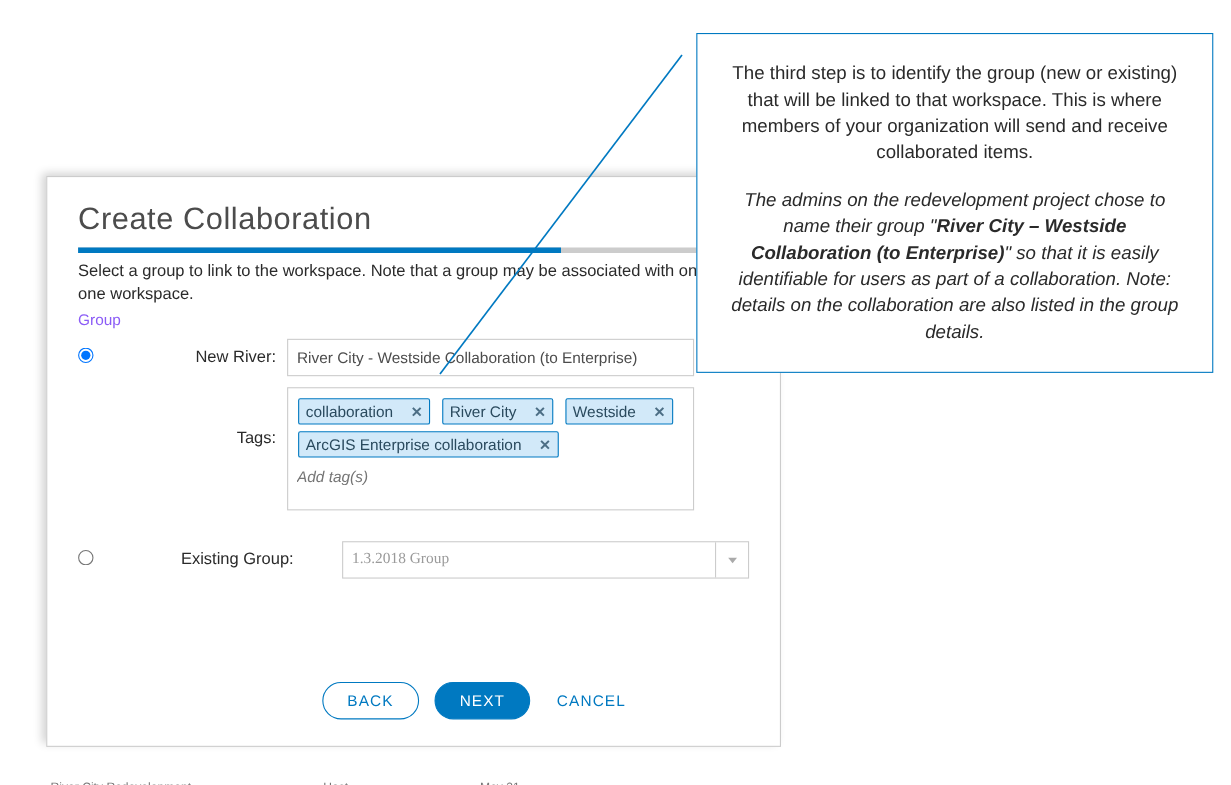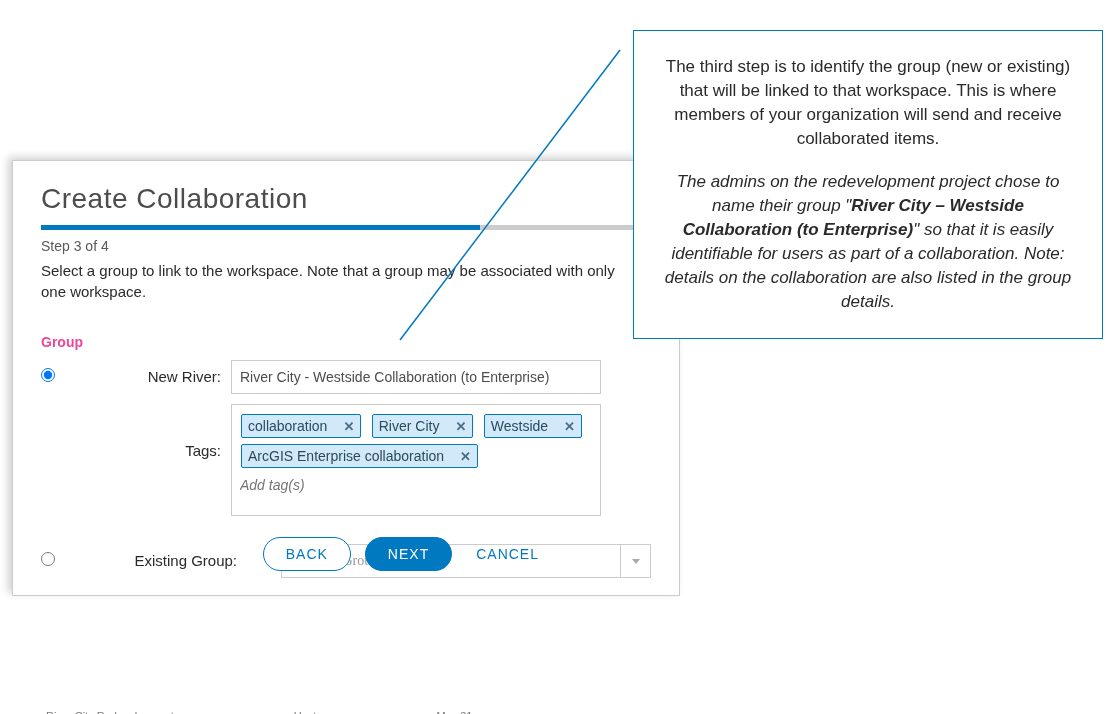--- a/index.html
+++ b/index.html
@@ -5,24 +5,24 @@
     * { box-sizing: border-box; margin: 0; padding: 0; }
     body {
       font-family: "Segoe UI", "Helvetica Neue", Arial, sans-serif;
       background: #fff;
       width: 1119px;
       height: 714px;
       position: relative;
     }
     .dialog {
       position: absolute;
-      left: 12px;
+      left: 42px;
       top: 160px;
       width: 668px;
-      height: 436px;
+      height: 519px;
       background: #fff;
       border: 1px solid #ccc;
       box-shadow: -4px -3px 8px rgba(0,0,0,0.18);
       padding: 22px 28px 0 28px;
     }
     .dialog-title {
       font-size: 28px;
       font-weight: 300;
       color: #4c4c4c;
       letter-spacing: 0.5px;
@@ -46,24 +46,24 @@
       color: #595959;
     }
     .step-desc {
       margin-top: 6px;
       font-size: 15px;
       color: #2a2a2a;
       line-height: 1.4;
       max-width: 600px;
     }
     .group-heading {
-      margin-top: 32px;
-      font-size: 14px;
-      font-weight: 700;
-      color: #ec4899;
+      margin-top: 4px;
+      font-size: 14px;
+      font-weight: 400;
+      color: #8b5cf6;
     }
     .form-area { margin-top: 10px; }
     .form-row {
       display: flex;
       align-items: flex-start;
       gap: 10px;
       margin-bottom: 10px;
     }
     .radio-col { width: 20px; padding-top: 8px; }
     .label-col { width: 150px; text-align: right; padding-top: 8px; font-size: 15px; color: #2a2a2a; }
@@ -226,21 +226,20 @@
   <span>May 31,</span>
 </div>
 
 <div class="dialog">
   <div class="dialog-title">Create Collaboration</div>
 
   <div class="progress-wrap">
     <div class="progress-fill"></div>
   </div>
 
-  <div class="step-label">Step 3 of 4</div>
   <div class="step-desc">Select a group to link to the workspace. Note that a group may be associated with only one workspace.</div>
 
   <div class="group-heading">Group</div>
 
   <div class="form-area">
 
     <div class="form-row">
       <div class="radio-col">
         <input type="radio" name="grp" checked="" style="">
       </div>

